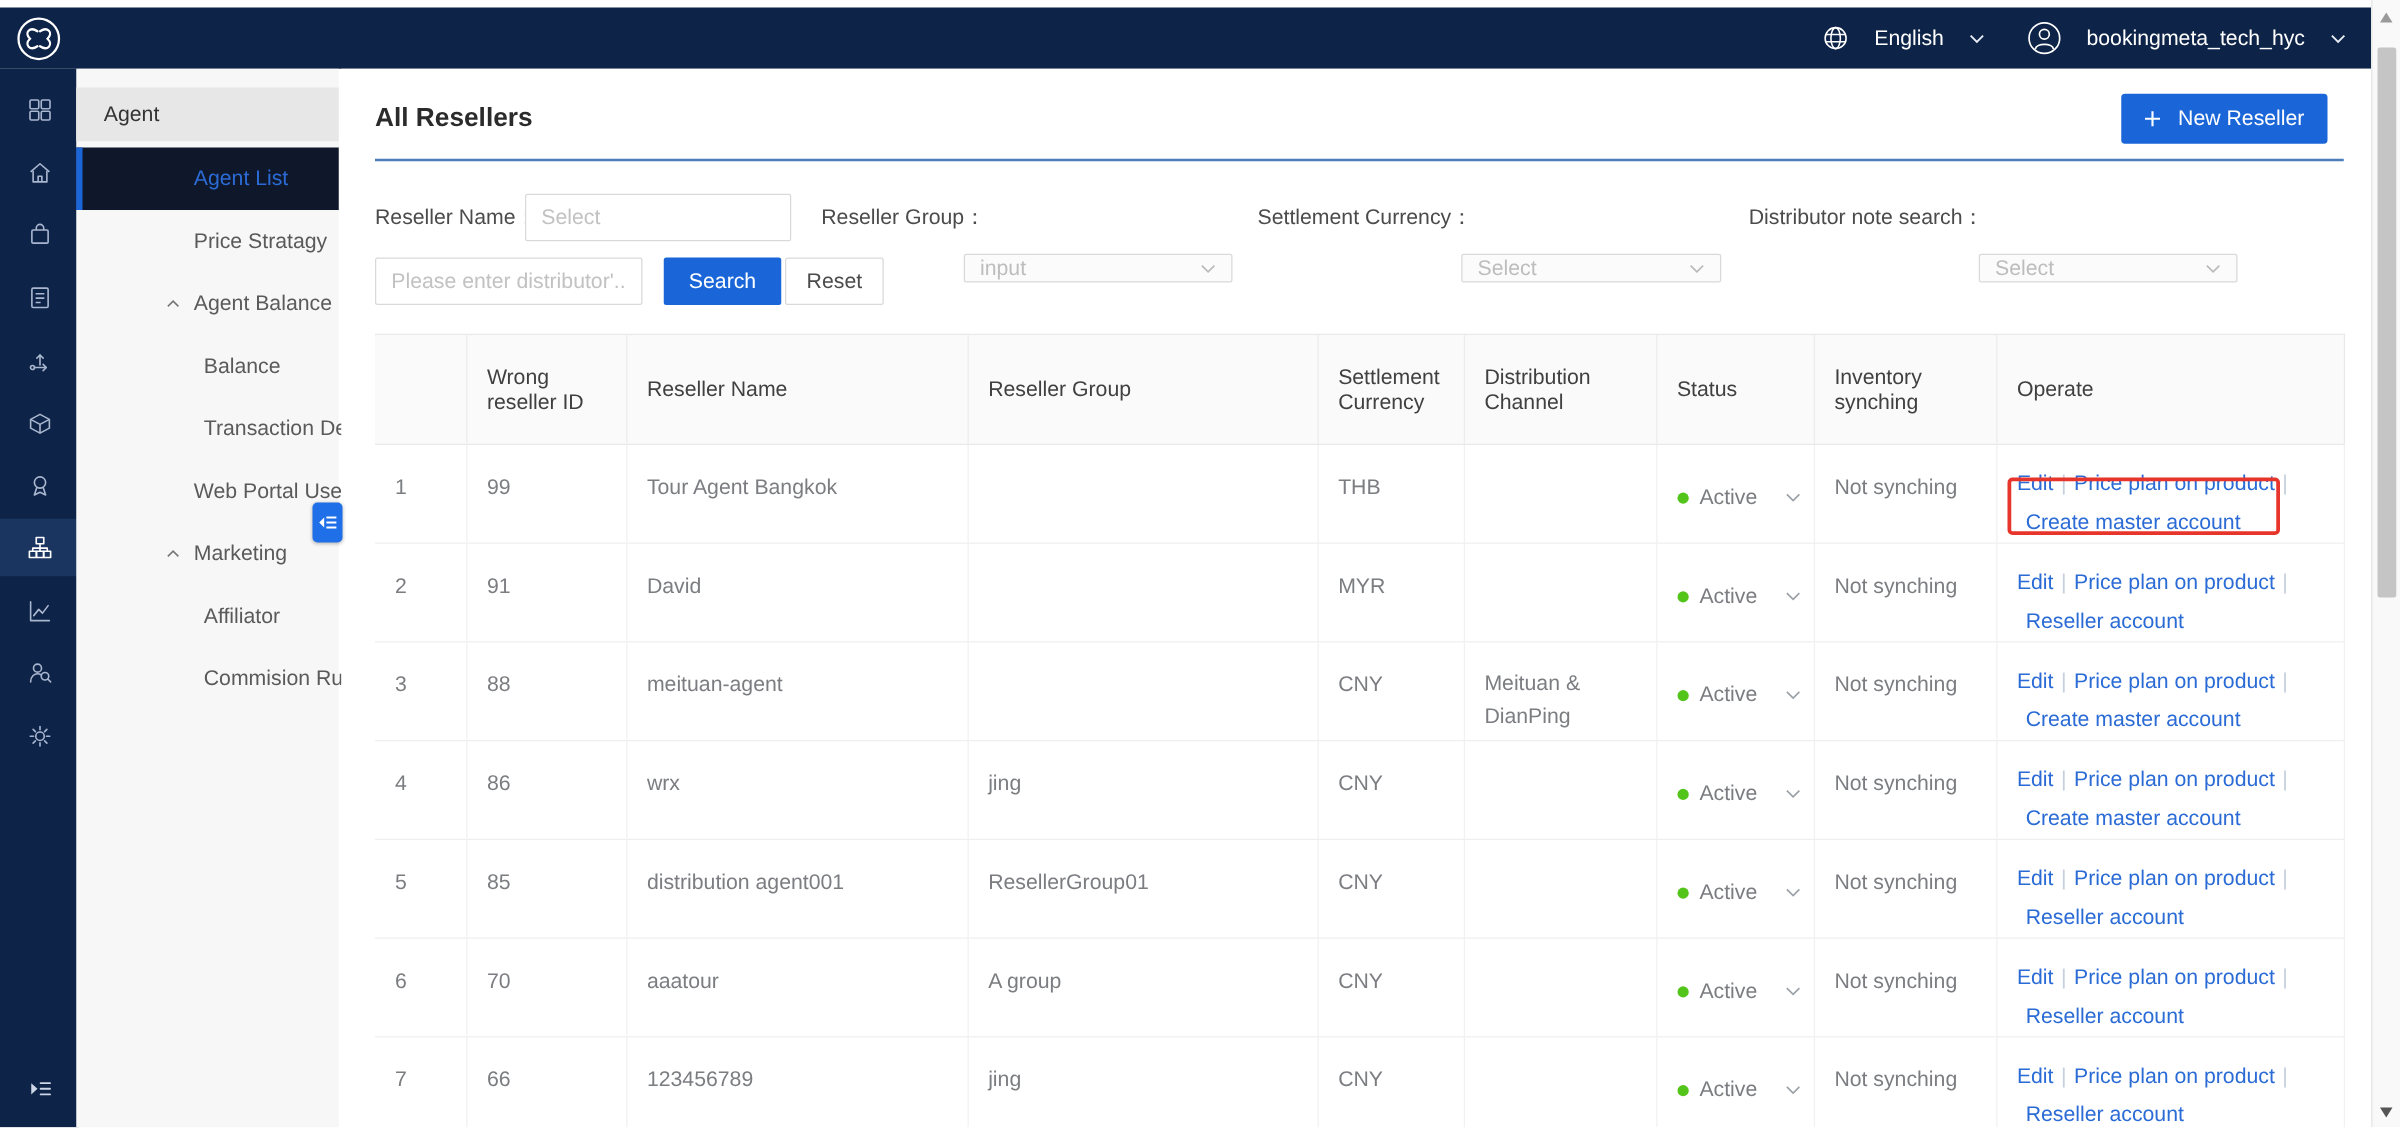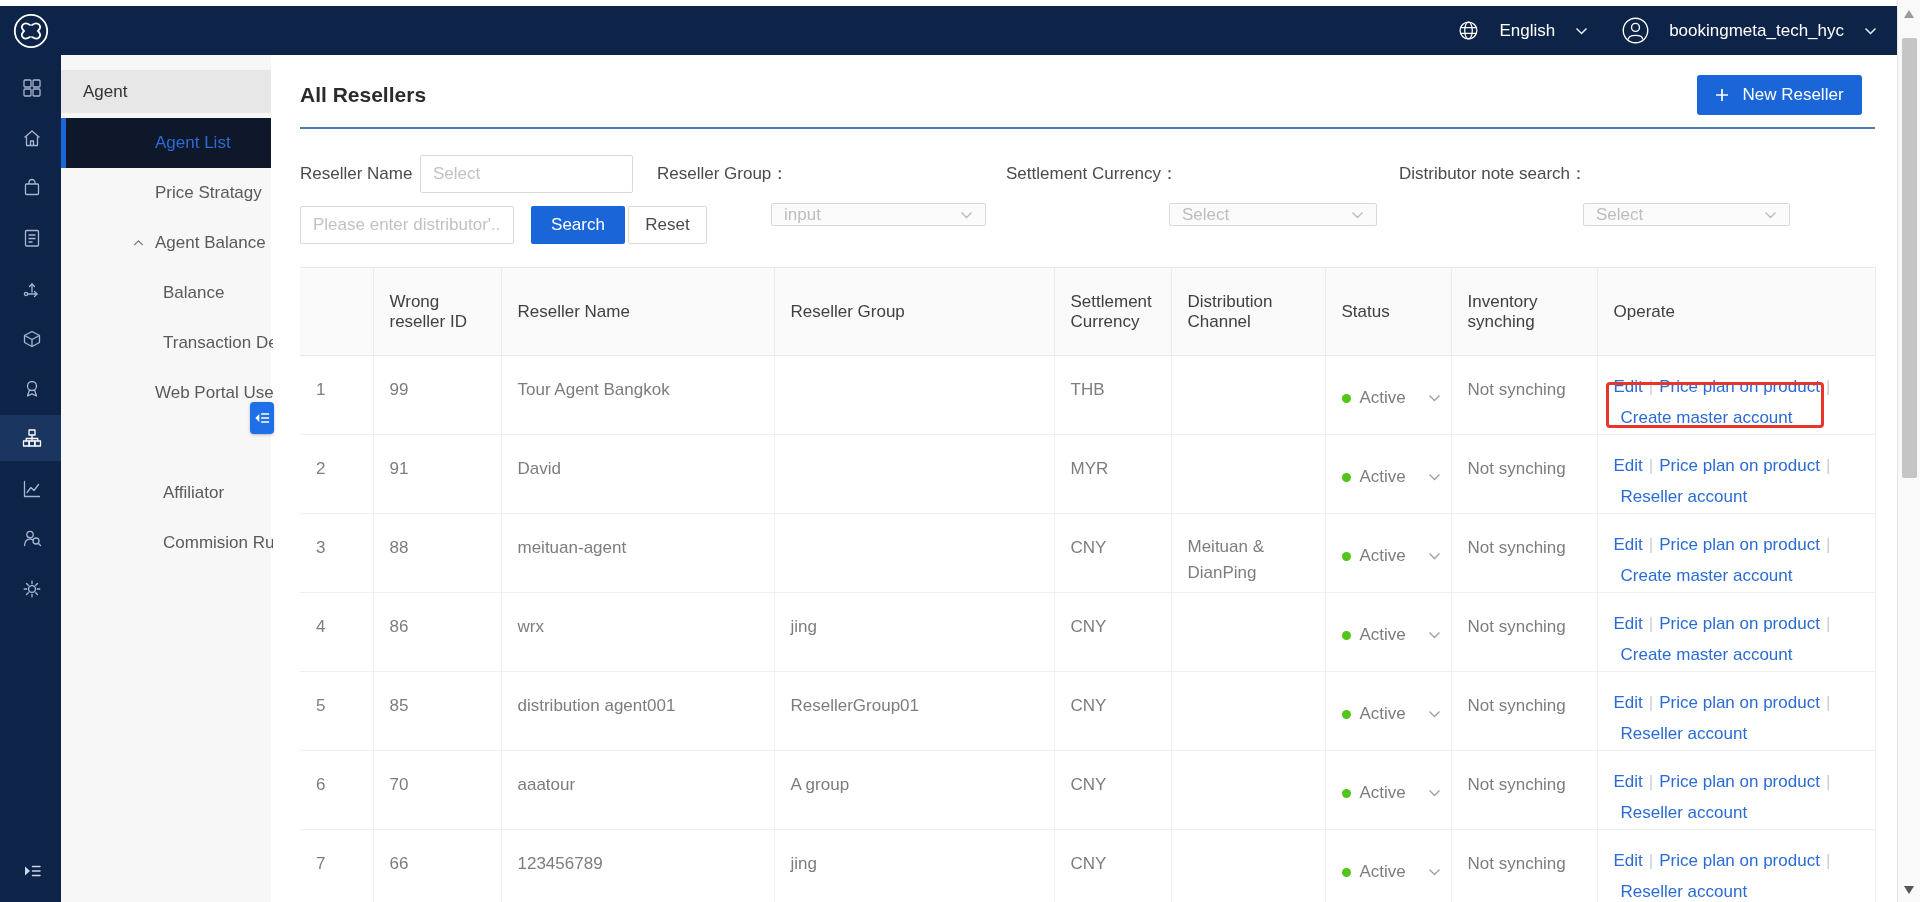--- a/index.html
+++ b/index.html
@@ -248,20 +248,28 @@
     </div>
     <div class="sm-item child" style="top:213px">
       <span>Balance</span>
     </div>
     <div class="sm-item child" style="top:263px">
       <span>Transaction Detail</span>
     </div>
     <div class="sm-item child" style="top:313px; padding-left:94px">
       <span>Web Portal User</span>
     </div>
+    <div class="sm-item" style="top:363px">
+      <span class="grp-chev">
+        <svg width="11" height="8" viewBox="0 0 13 8">
+            <path d="M1.5,6.5 L6.5,1.5 L11.5,6.5" fill="none" stroke="currentColor" stroke-width="1.5"></path>
+          </svg>
+      </span>
+      <span>Marketing</span>
+    </div>
     <div class="sm-item child" style="top:413px">
       <span>Affiliator</span>
     </div>
     <div class="sm-item child" style="top:463px">
       <span>Commision Rules</span>
     </div>
   </div>
 
   <div class="submenu-toggle">
     <svg width="16" height="14" viewBox="0 0 18 14">

